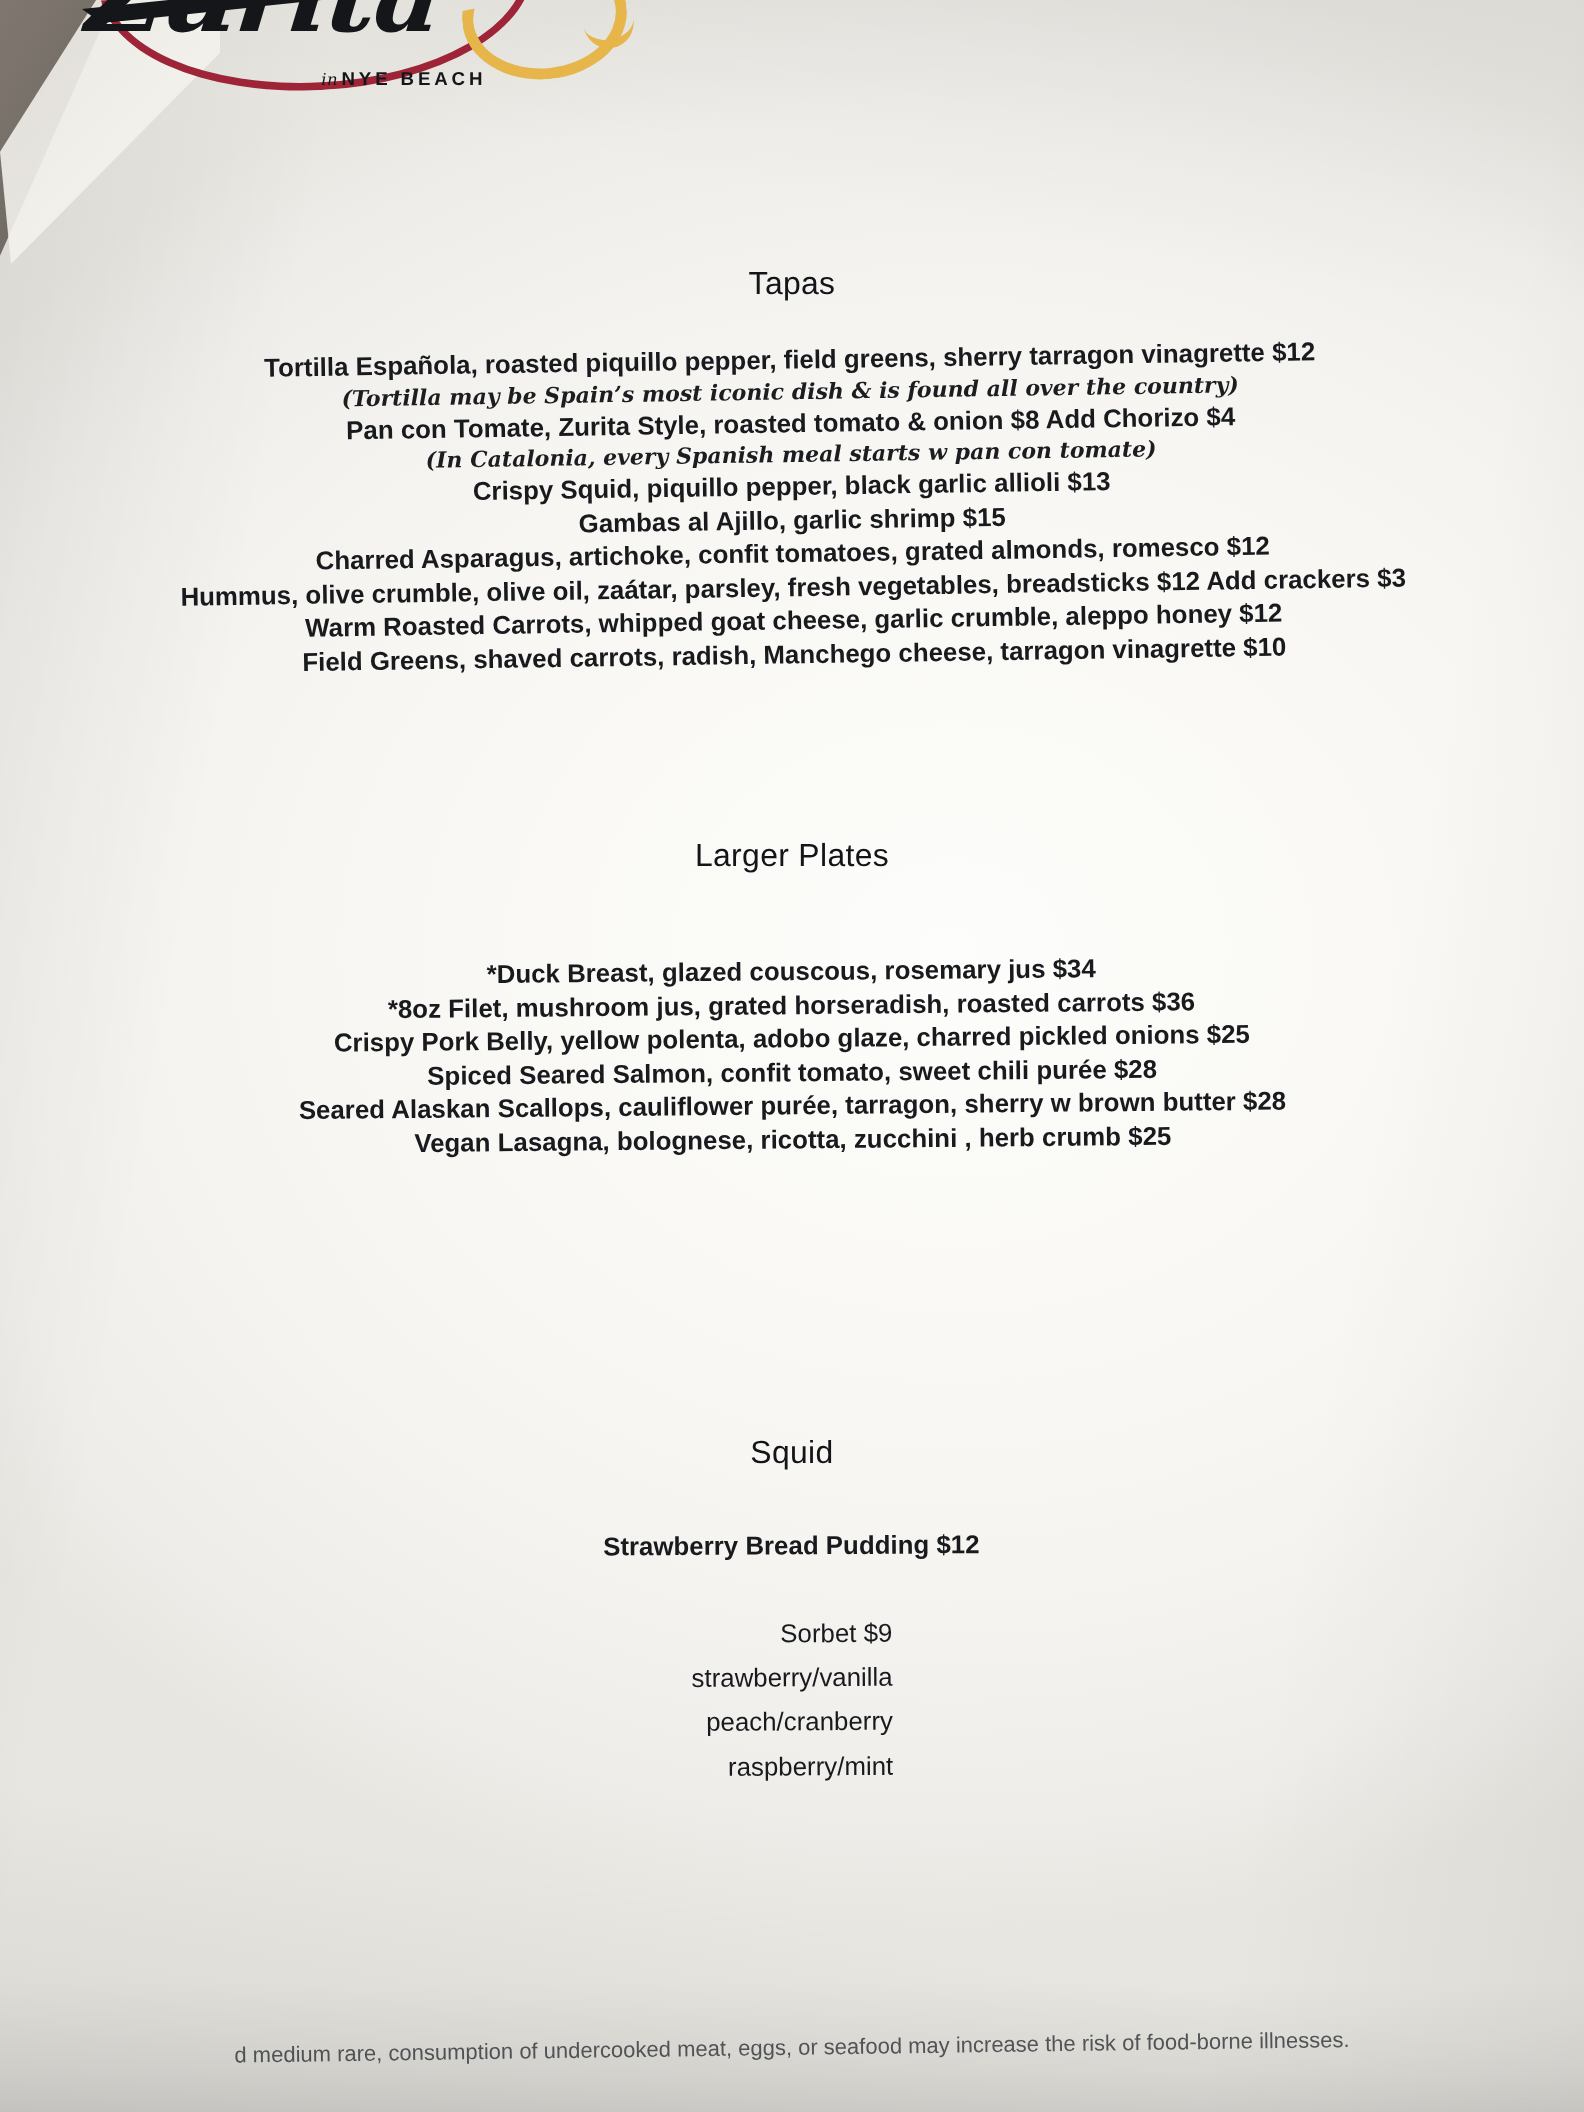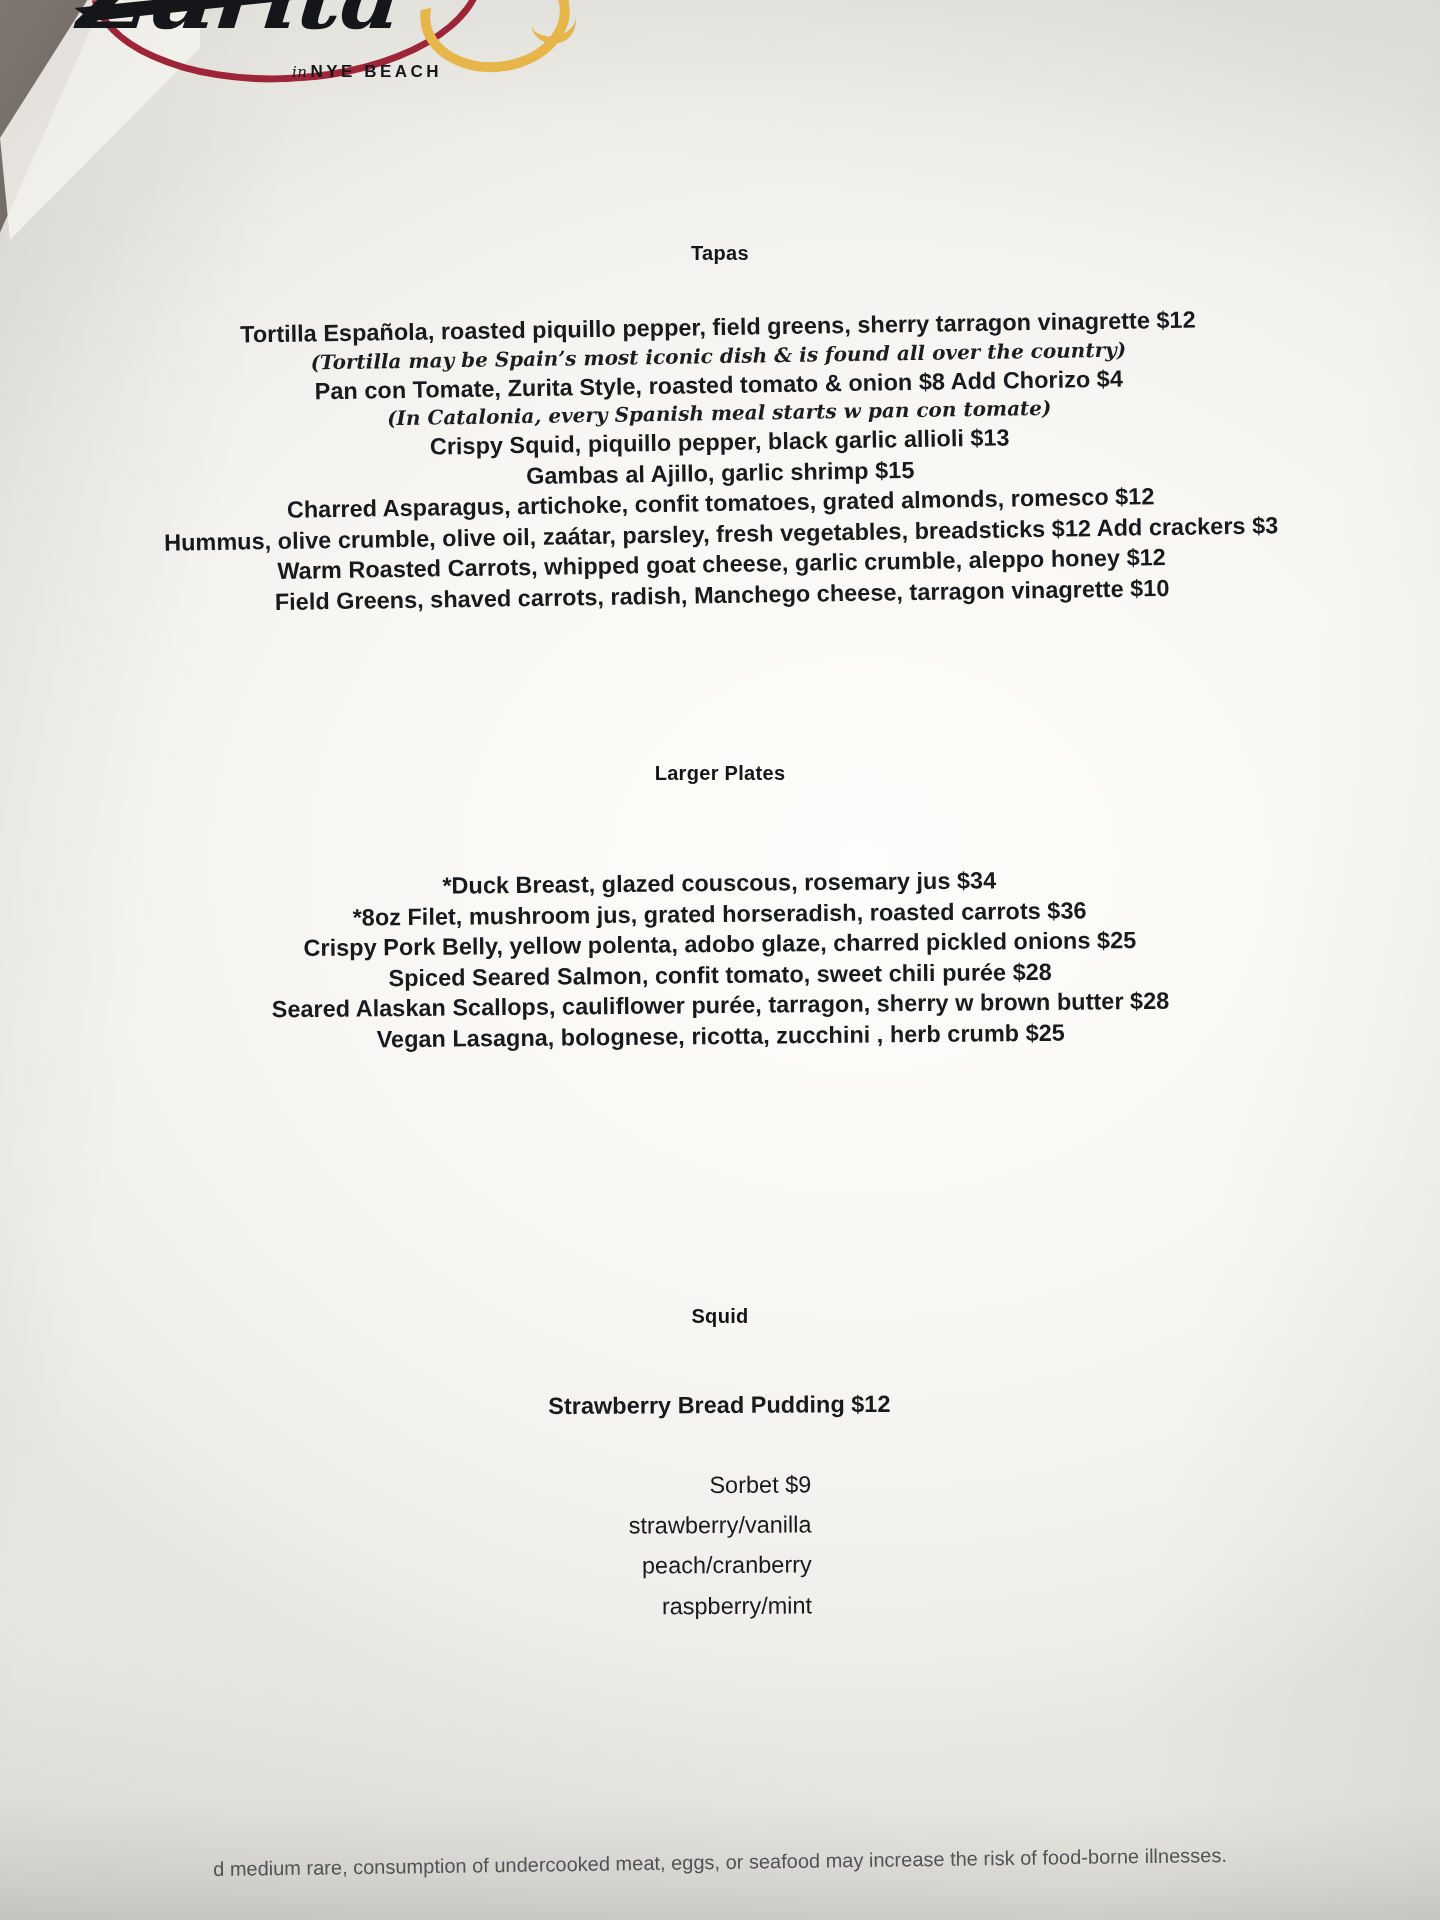--- a/index.html
+++ b/index.html
@@ -139,22 +139,22 @@
   #menu {
     position: absolute;
     left: 0;
     right: 0;
     top: 0;
     color: #15161a;
   }
   .section-title {
     text-align: center;
     font-family: "Liberation Sans", sans-serif;
-    font-weight: bold;
-    font-size: 20px;
+    font-weight: normal;
+    font-size: 29px;
     letter-spacing: 0.3px;
     color: #141519;
   }
   .lines {
     text-align: center;
   }
   .line {
     font-family: "Liberation Sans", sans-serif;
     font-weight: bold;
     font-size: 23.5px;

